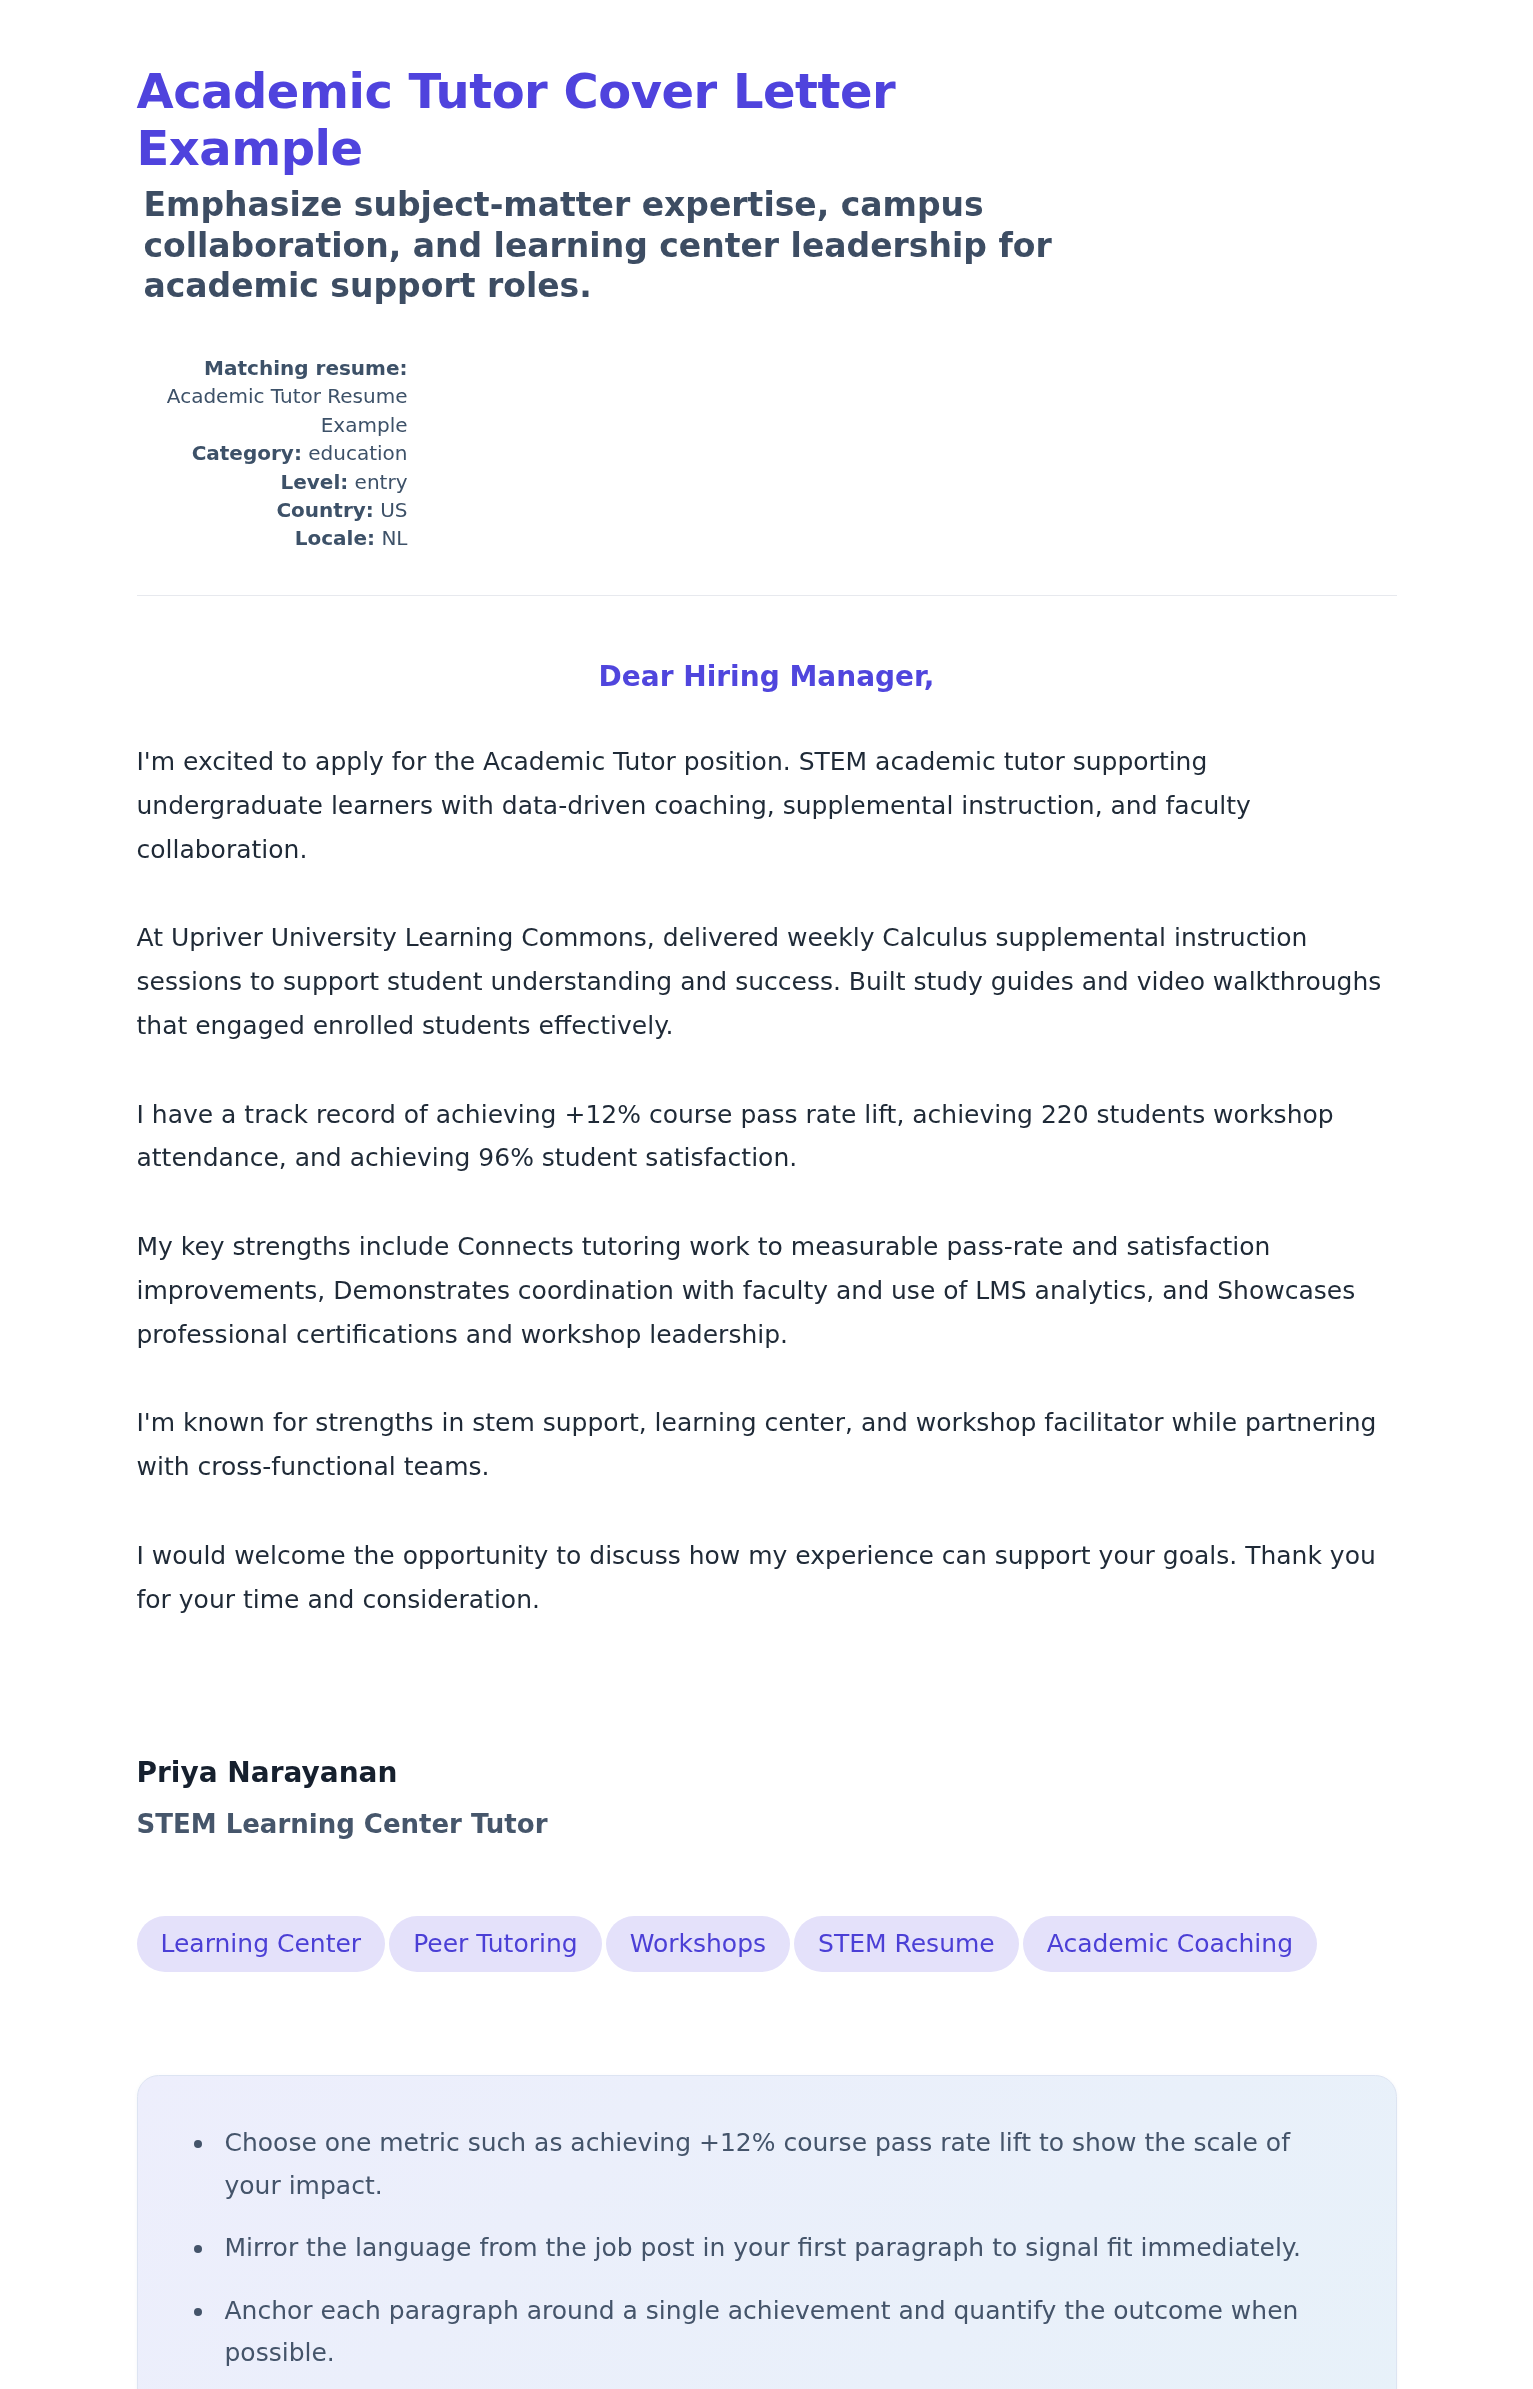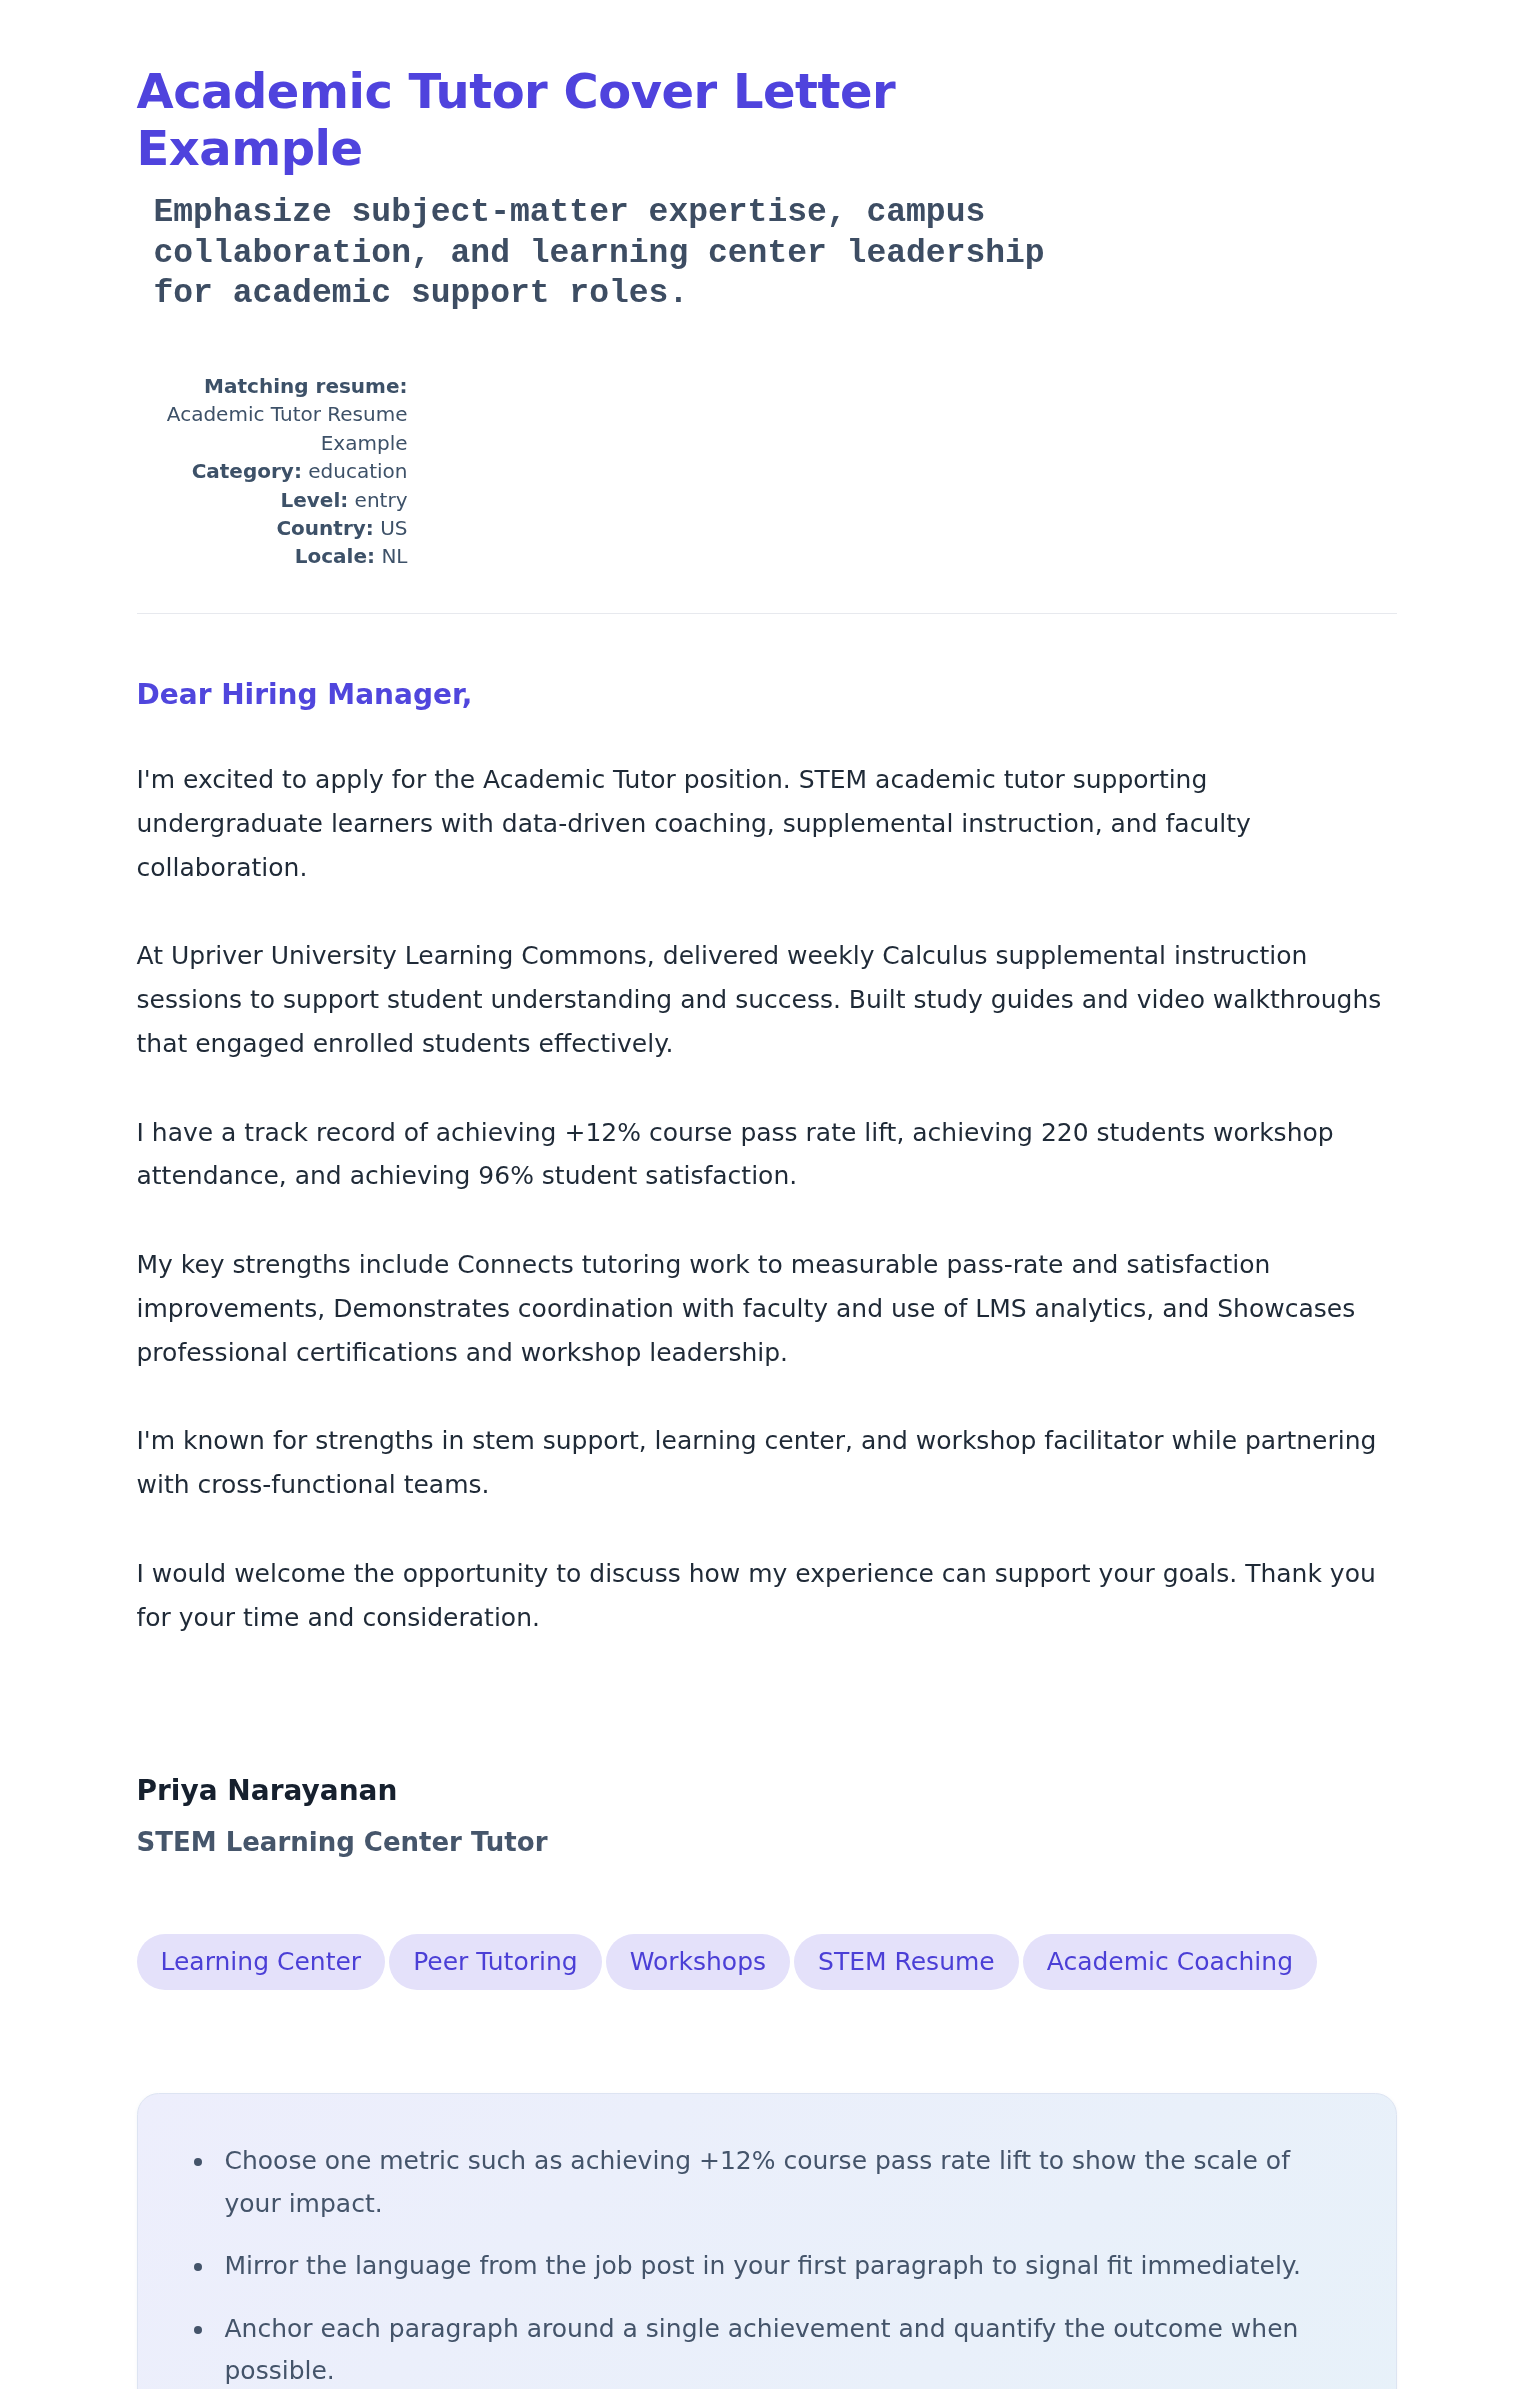--- a/index.html
+++ b/index.html
@@ -21,26 +21,25 @@
   .header-left { max-width: 956px; }
   .title {
     margin: 0 0 9px;
     font-size: 48px;
     line-height: 1.18;
     font-weight: 700;
     color: #4f43dd;
     letter-spacing: -0.5px;
   }
   .subtitle {
-    margin: 17px;
+    margin: 7px;
     font-size: 33px;
     line-height: 1.22;
     font-weight: 700;
     color: #3d4d63;
-    font-family: Liberation Mono, monospace;
   }
   .meta {
     width: 271px;
     flex-shrink: 0;
     text-align: right;
     font-size: 20px;
     line-height: 1.42;
     color: #3d5168;
     padding-top: 9px;
   }
@@ -52,20 +51,21 @@
     margin: 42px 0 0;
   }
 
   
   .greeting {
     margin: 63px 0 0;
     font-size: 28px;
     line-height: 1.3;
     font-weight: 700;
     color: #5046dd;
+    text-align: center;
   }
   .para {
     margin: 45px 0 0;
     font-size: 25px;
     line-height: 1.75;
     color: #1f2a37;
   }
 
   
   .signature { margin-top: 134px; }

